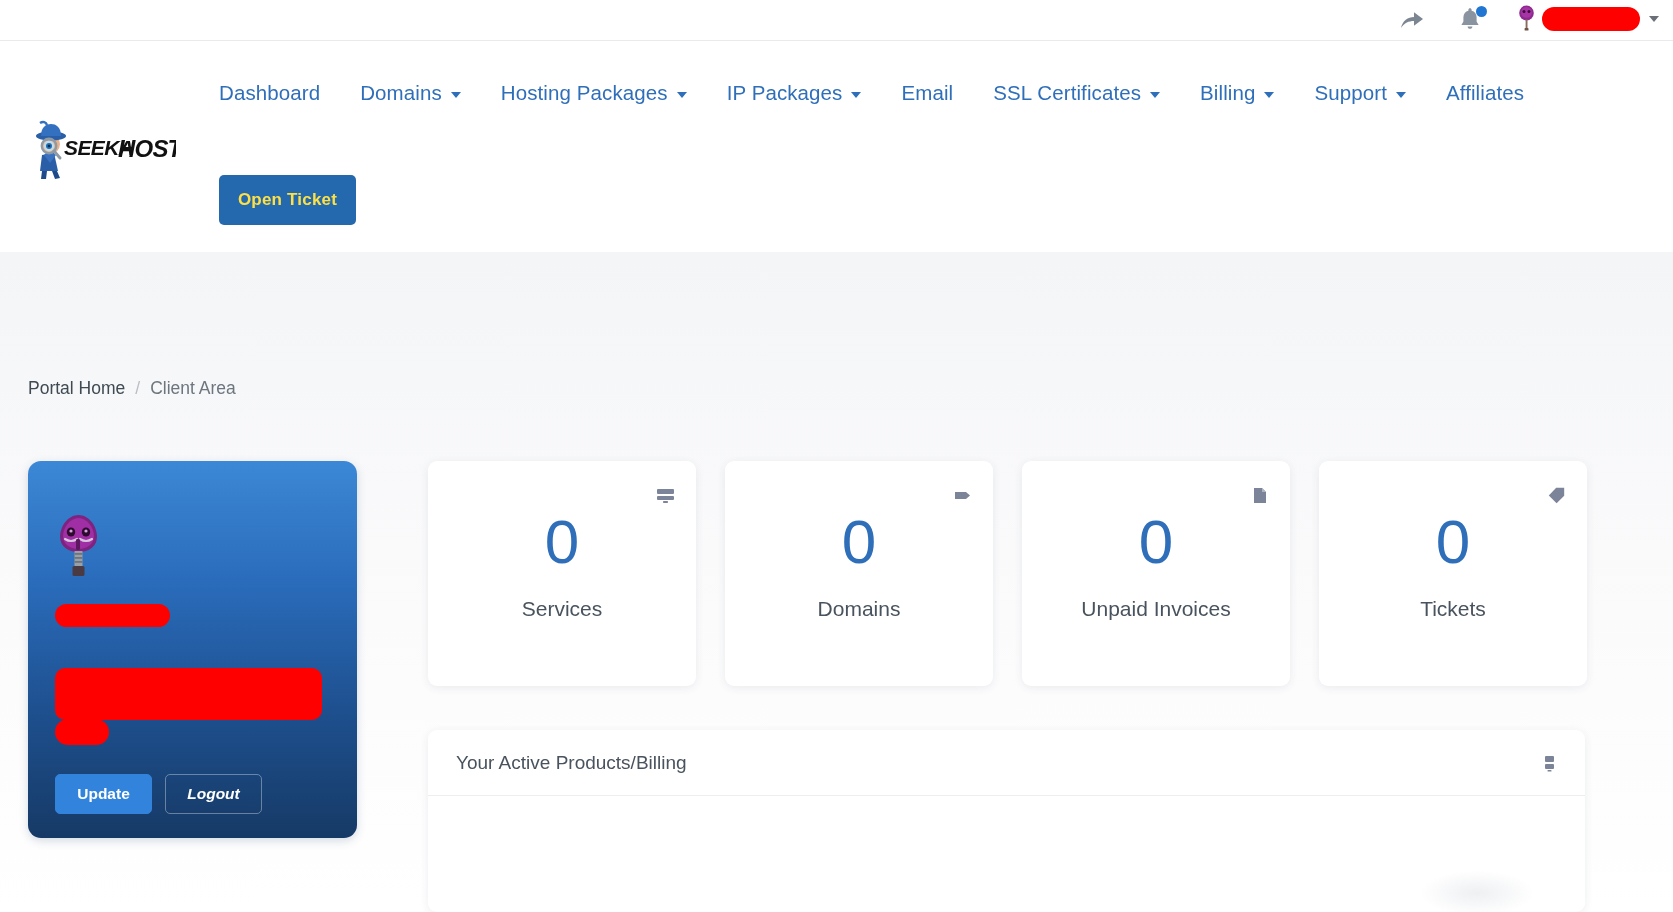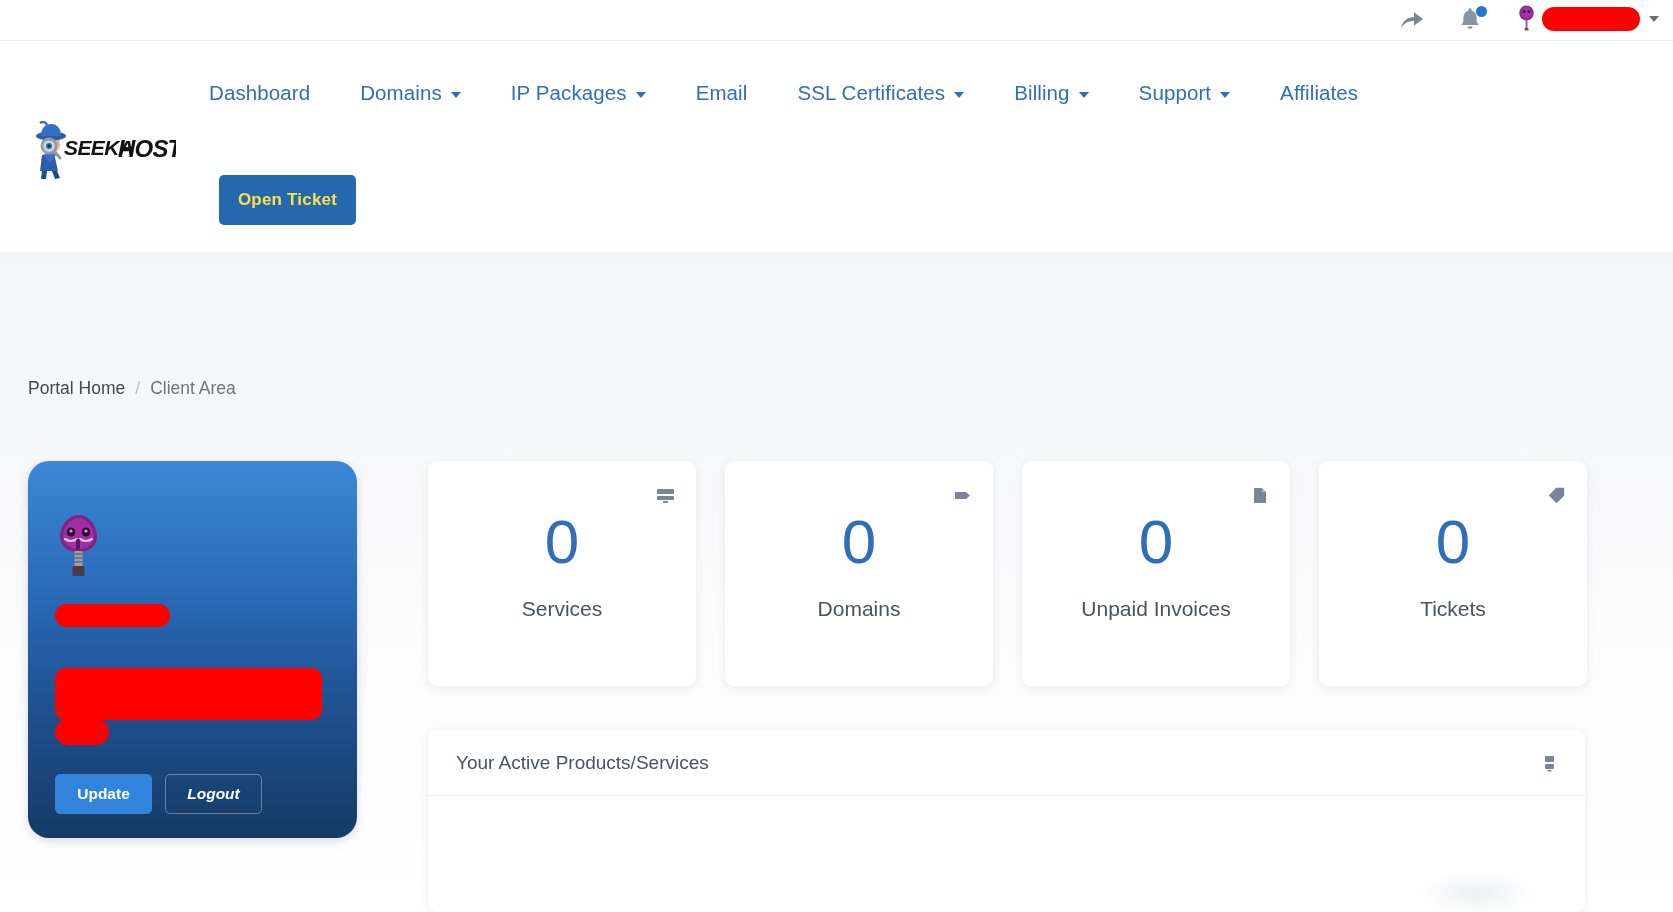--- a/index.html
+++ b/index.html
@@ -66,24 +66,24 @@
   }
   .brand {
     position: absolute;
     left: 28px; top: 78px;
     width: 148px; height: 62px;
   }
   .brand svg { display: block; width: 148px; height: 62px; }
 
   .nav-menu {
     position: absolute;
-    left: 209px; top: 36px;
+    left: 219px; top: 36px;
     display: flex;
     align-items: center;
-    gap: 10px;
+    gap: 0;
   }
   .nav-item {
     display: flex; align-items: center; gap: 9px;
     color: #2f6fba;
     font-size: 20.5px;
     letter-spacing: 0.1px;
     padding: 4px 20px;
     cursor: pointer;
     white-space: nowrap;
   }
@@ -136,21 +136,21 @@
   }
   .crumb-link { color: #3f4a52; cursor: pointer; }
   .crumb-sep { color: #b9bfc5; }
   .crumb-current { color: #6d767e; }
 
   
   .profile-card {
     position: absolute;
     left: 28px; top: 209px;
     width: 329px; height: 377px;
-    border-radius: 21px;
+    border-radius: 13px;
     background: linear-gradient(180deg, #3c88d6 0%, #2a6cbb 32%, #1e508f 66%, #163a66 100%);
     box-shadow: 0 3px 10px rgba(30,60,100,0.18);
     overflow: hidden;
   }
   .avatar-big {
     position: absolute; left: 27px; top: 51px;
     width: 47px; height: 67px;
   }
   .avatar-big svg { display: block; width: 47px; height: 67px; }
 
@@ -332,20 +332,24 @@
         <text x="90" y="38" font-family="Liberation Sans, sans-serif" font-size="24" font-weight="bold" font-style="italic" fill="#111111" letter-spacing="-0.8">HOST</text>
       </svg>
     </div>
 
     <nav class="nav-menu">
       <div class="nav-item">
         <span>Dashboard</span>
       </div>
       <div class="nav-item">
         <span>Domains</span>
+        <span class="nav-caret"></span>
+      </div>
+      <div class="nav-item">
+        <span>Hosting Packages</span>
         <span class="nav-caret"></span>
       </div>
       <div class="nav-item">
         <span>IP Packages</span>
         <span class="nav-caret"></span>
       </div>
       <div class="nav-item">
         <span>Email</span>
       </div>
       <div class="nav-item">
@@ -449,21 +453,21 @@
           </svg>
         </span>
         <div class="stat-value">0</div>
         <div class="stat-label">Tickets</div>
       </div>
 
     </div>
 
     <div class="products-panel">
       <div class="panel-head">
-        <span class="panel-title">Your Active Products/Services</span>
+        <span class="panel-title">Your Active Products/Billing</span>
         <span class="panel-head-icon">
           <svg viewBox="0 0 19 19" aria-hidden="true">
             <rect x="5" y="2" width="9" height="6" rx="1"></rect>
             <rect x="5" y="10" width="9" height="5" rx="1"></rect>
             <rect x="7.5" y="16" width="4" height="1.6" rx="0.6"></rect>
           </svg>
         </span>
       </div>
       <div class="panel-body">
         <div class="panel-watermark"></div>

